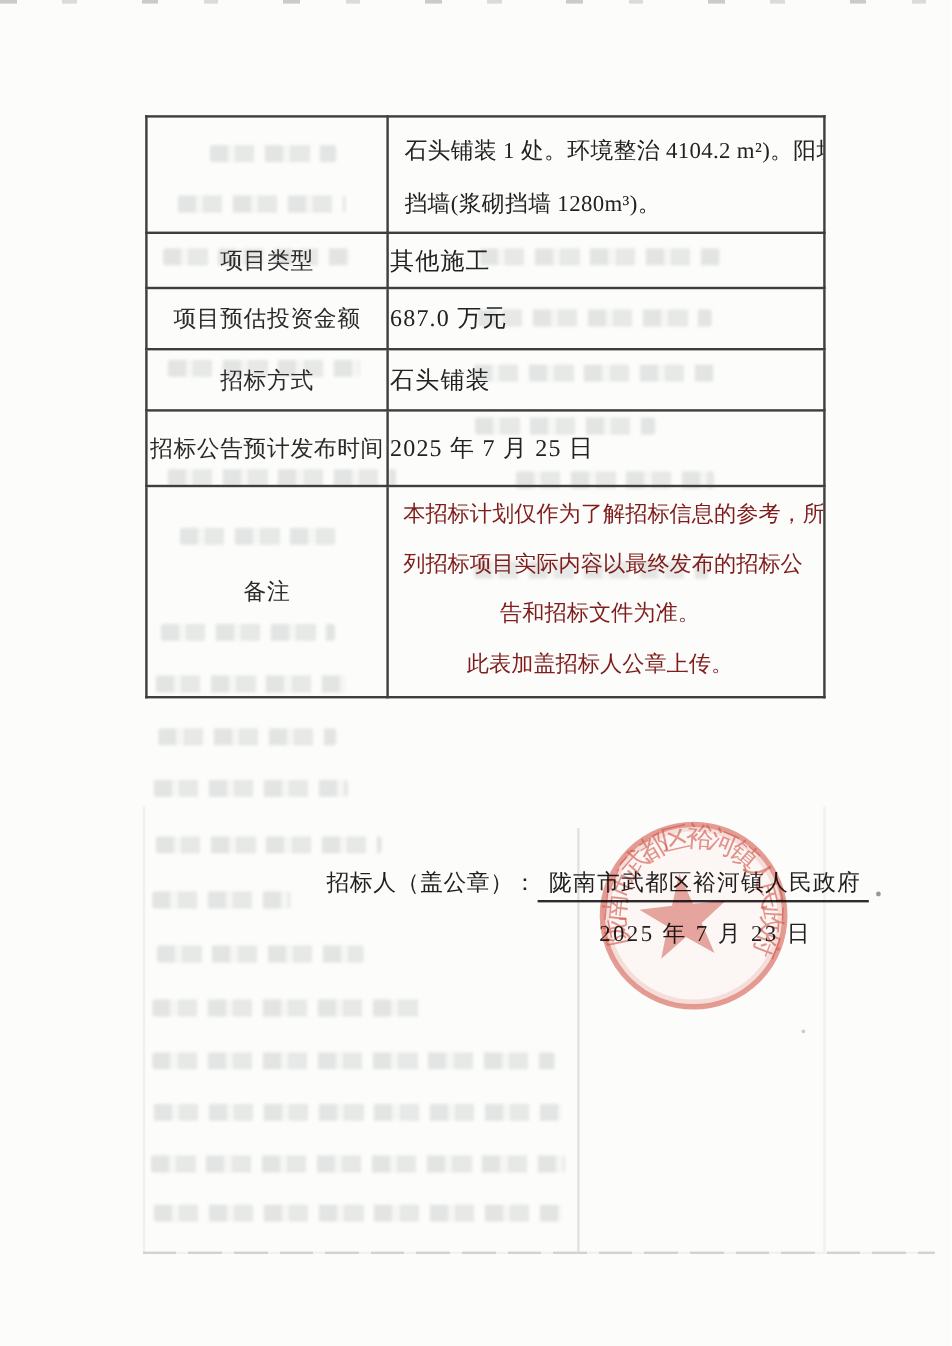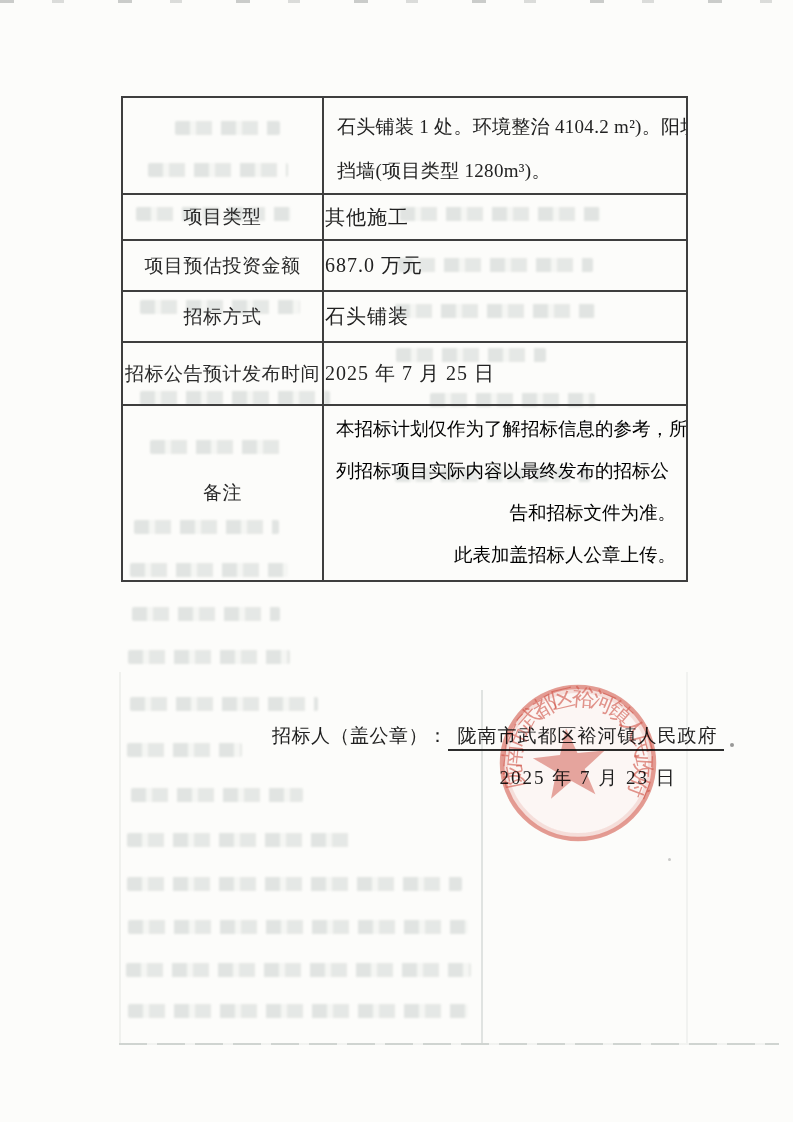--- a/index.html
+++ b/index.html
@@ -61,25 +61,25 @@
   }
   td.value{
     text-align:left;font-size:20px;letter-spacing:1px;color:#222;
   }
   td.desc{
     vertical-align:top;text-align:left;
     padding:7px 4px 0 13px;font-size:19px;line-height:44px;
     letter-spacing:.3px;white-space:nowrap;color:#222;
   }
   td.remark{
-    vertical-align:middle;padding:2px 10px 4px 12px;
-    font-size:18.5px;color:#000000;
+    vertical-align:middle;padding:2px 22px 4px 12px;
+    font-size:18.5px;color:#7f1d1d;
   }
   .remark-line{line-height:42px;white-space:nowrap;}
-  .remark-line.center{text-align:right;}
+  .remark-line.center{text-align:center;font-family:Liberation Mono, monospace;}
 
   
   .signature{
     position:absolute;left:272px;top:723px;
     font-size:19px;letter-spacing:.5px;white-space:nowrap;color:#1f1f1f;
   }
   .sig-name{
     border-bottom:2px solid #2c2c2c;
     padding:0 6px 3px 10px;letter-spacing:1px;
   }
@@ -136,21 +136,21 @@
   <table class="doc">
     <colgroup>
         <col style="width:201px">
         <col style="width:364px">
       </colgroup>
     <tbody>
         <tr class="r1">
       <td class="label"></td>
       <td class="desc">
         <div>石头铺装 1 处。环境整治 4104.2 m²)。阳坝</div>
-        <div>挡墙(项目类型 1280m³)。</div>
+        <div>挡墙(浆砌挡墙 1280m³)。</div>
       </td>
     </tr>
     <tr class="r2">
       <td class="label">项目类型</td>
       <td class="value">其他施工</td>
     </tr>
     <tr class="r3">
       <td class="label">项目预估投资金额</td>
       <td class="value">687.0 万元</td>
     </tr>

